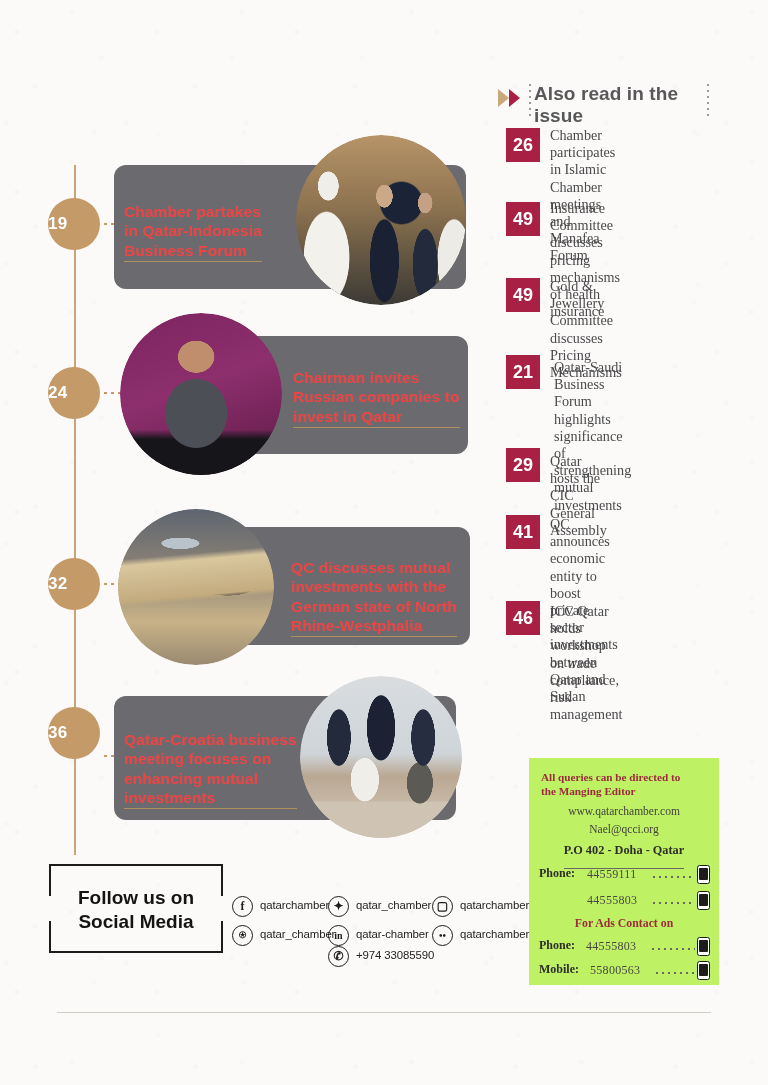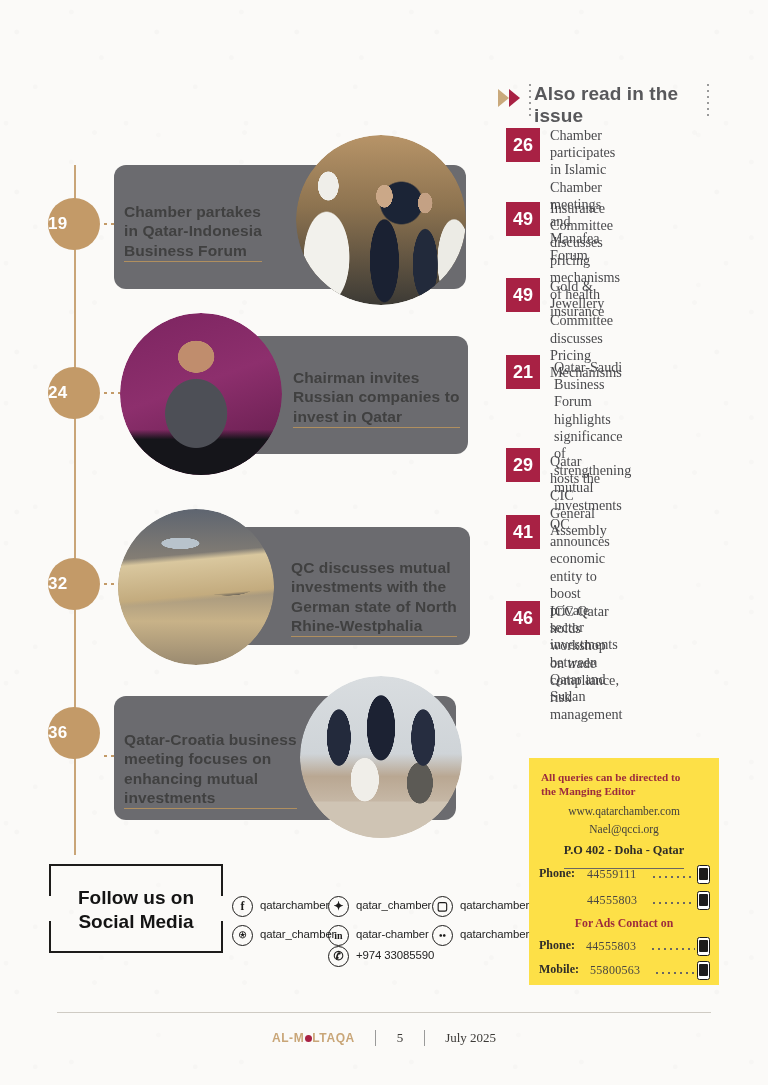--- a/index.html
+++ b/index.html
@@ -43,21 +43,21 @@
     background-size:7px 2px;
   }
 
   
   .card{position:absolute;}
   .card-box{
     position:absolute;background:#6b6b6f;border-radius:12px;
   }
   .card-title{
     position:absolute;
-    color:#404040;
+    color:#ef4444;
     font-family:"Liberation Sans Narrow","Liberation Sans",sans-serif;
     font-weight:bold;font-size:15.5px;line-height:19.5px;
     letter-spacing:.1px;
     white-space:pre-line;
   }
   .card-title span{
     display:inline-block;
     border-bottom:1.3px solid #b08f5f;
     padding-bottom:.5px;
   }
@@ -134,21 +134,21 @@
   }
   .ar-text{
     position:absolute;left:44px;
     font-family:"Liberation Serif",serif;font-size:14.2px;line-height:17.2px;
     color:#4a4a4d;white-space:pre-line;
   }
 
   
   .qbox{
     position:absolute;left:529px;top:758px;width:190px;height:227px;
-    background:#fde047;
+    background:#bef264;
   }
   .q-head{
     position:absolute;left:12px;top:12px;width:166px;
     font-family:"Liberation Serif",serif;font-weight:bold;font-size:11.2px;
     line-height:14px;color:#9c2b3d;white-space:pre-line;
   }
   .q-line{
     position:absolute;width:190px;text-align:center;
     font-family:"Liberation Serif",serif;font-size:11.5px;color:#44413d;
   }
@@ -463,21 +463,14 @@
   </div>
 
   <div class="soc" style="left:328px;top:946px;">
     <div class="soc-ic">
       <span>✆</span>
     </div>
     <div class="soc-lbl">+974 33085590</div>
   </div>
 
   <div class="foot-rule"></div>
-  <div class="foot">
-    <span class="foot-logo"><span>AL-M</span><i></i><span>LTAQA</span></span>
-    <span class="foot-sep"></span>
-    <span class="foot-txt">5</span>
-    <span class="foot-sep"></span>
-    <span class="foot-txt">July 2025</span>
-  </div>
 
 </div>
 
 </body></html>

